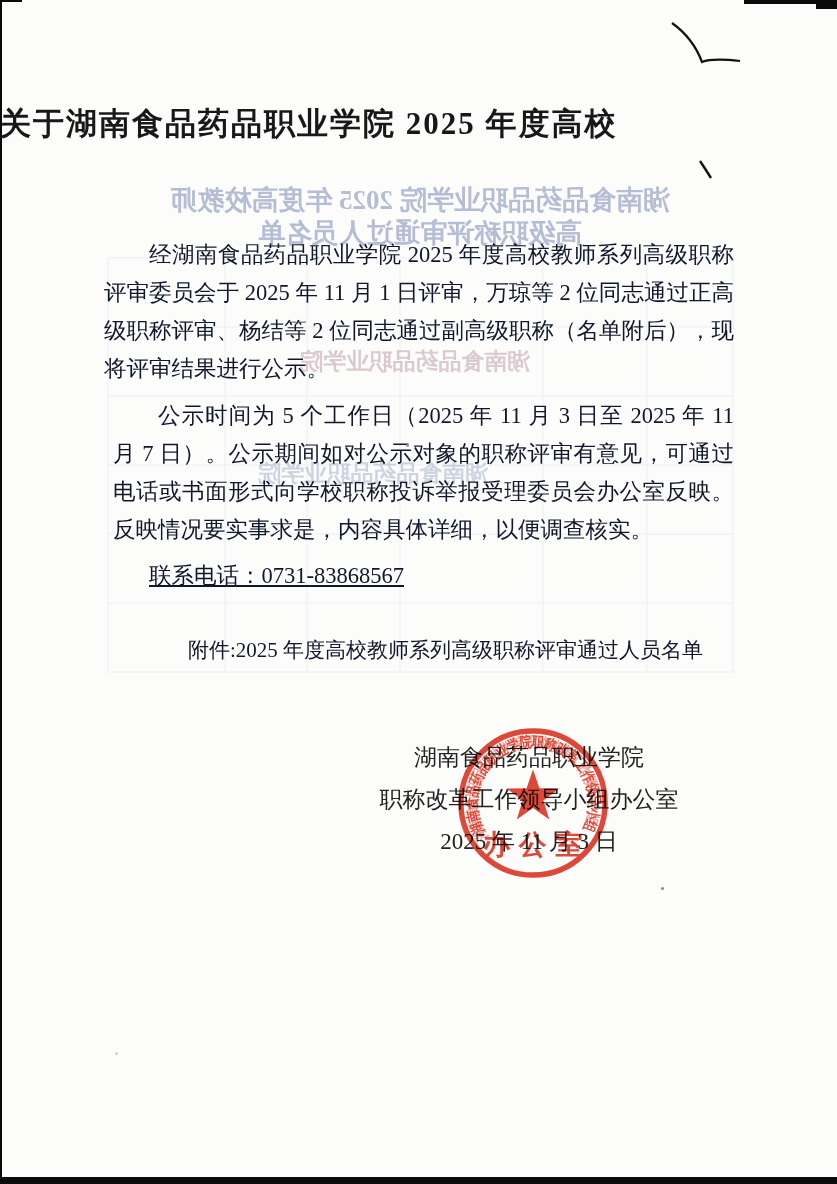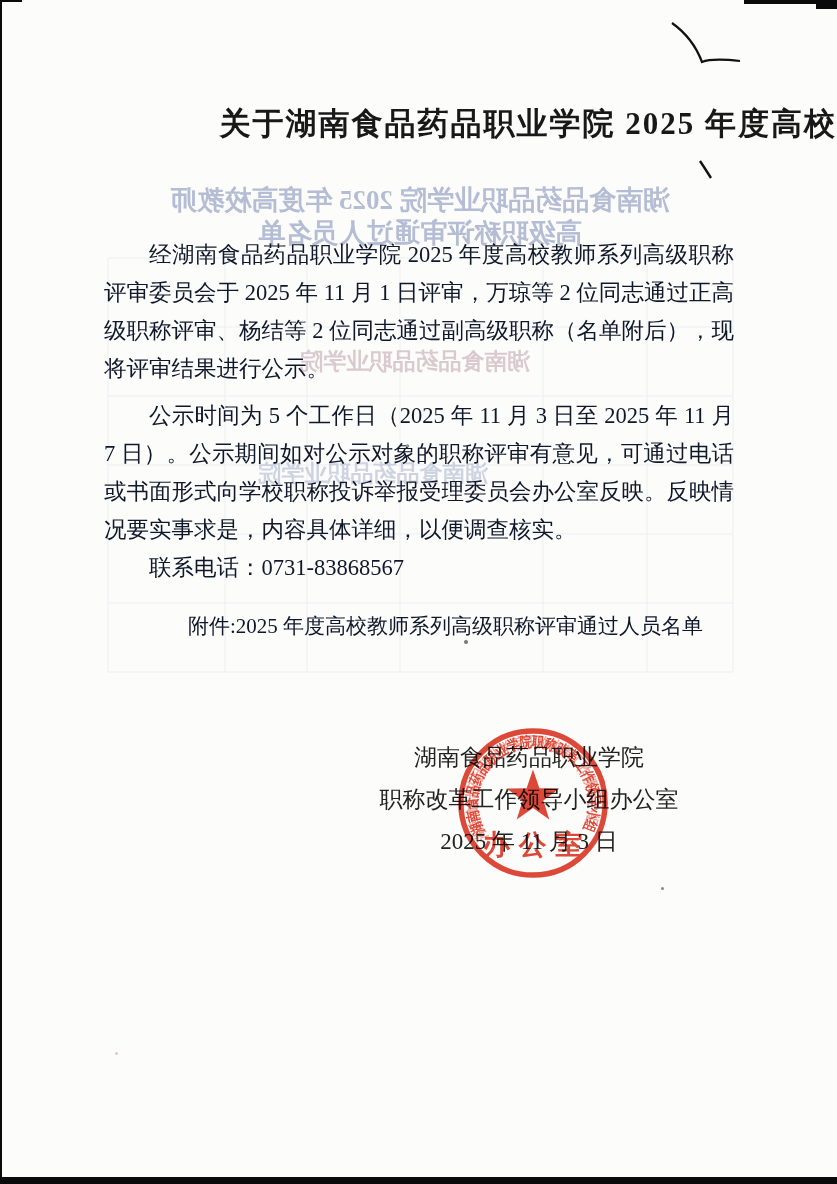--- a/index.html
+++ b/index.html
@@ -22,21 +22,21 @@
   .edge-topleft  { left: 0; top: 0; width: 22px; height: 2px; }
   .edge-topright { left: 744px; top: 0; width: 93px; height: 4px; }
   .edge-topright-corner { left: 816px; top: 0; width: 21px; height: 9px; }
   .streaks { position: absolute; left: 0; top: 0; width: 837px; height: 1184px; pointer-events: none; }
 
   
   .title {
     position: absolute;
     left: 0; top: 98px;
     width: 837px;
-    text-align: right;
+    text-align: left;
     font-size: 31px;
     font-weight: bold;
     letter-spacing: 2px;
     line-height: 51px;
     color: #181818;
   }
 
   
   .bleed-header {
     position: absolute;
@@ -65,24 +65,24 @@
   .body-text {
     position: absolute;
     left: 104px; top: 236px;
     width: 630px;
     font-size: 22.5px;
     line-height: 38px;
     text-align: justify;
     color: #0f172a;
   }
   .body-text p { text-indent: 2em; }
-  .para-2 { margin-top: 9px; }
-  .contact { margin-top: 0; text-indent: 2em; }
+  .para-2 { margin-top: 9px; margin-left: 9px; }
+  .contact { margin-top: 8px; text-indent: 2em; text-decoration: underline; }
   .attachment {
-    margin-top: 20px;
+    margin-top: 36px;
     text-indent: 0;
     padding-left: 42px;
     font-size: 21px;
     white-space: nowrap;
   }
 
   
   .signature {
     position: absolute;
     left: 355px; top: 737px;

